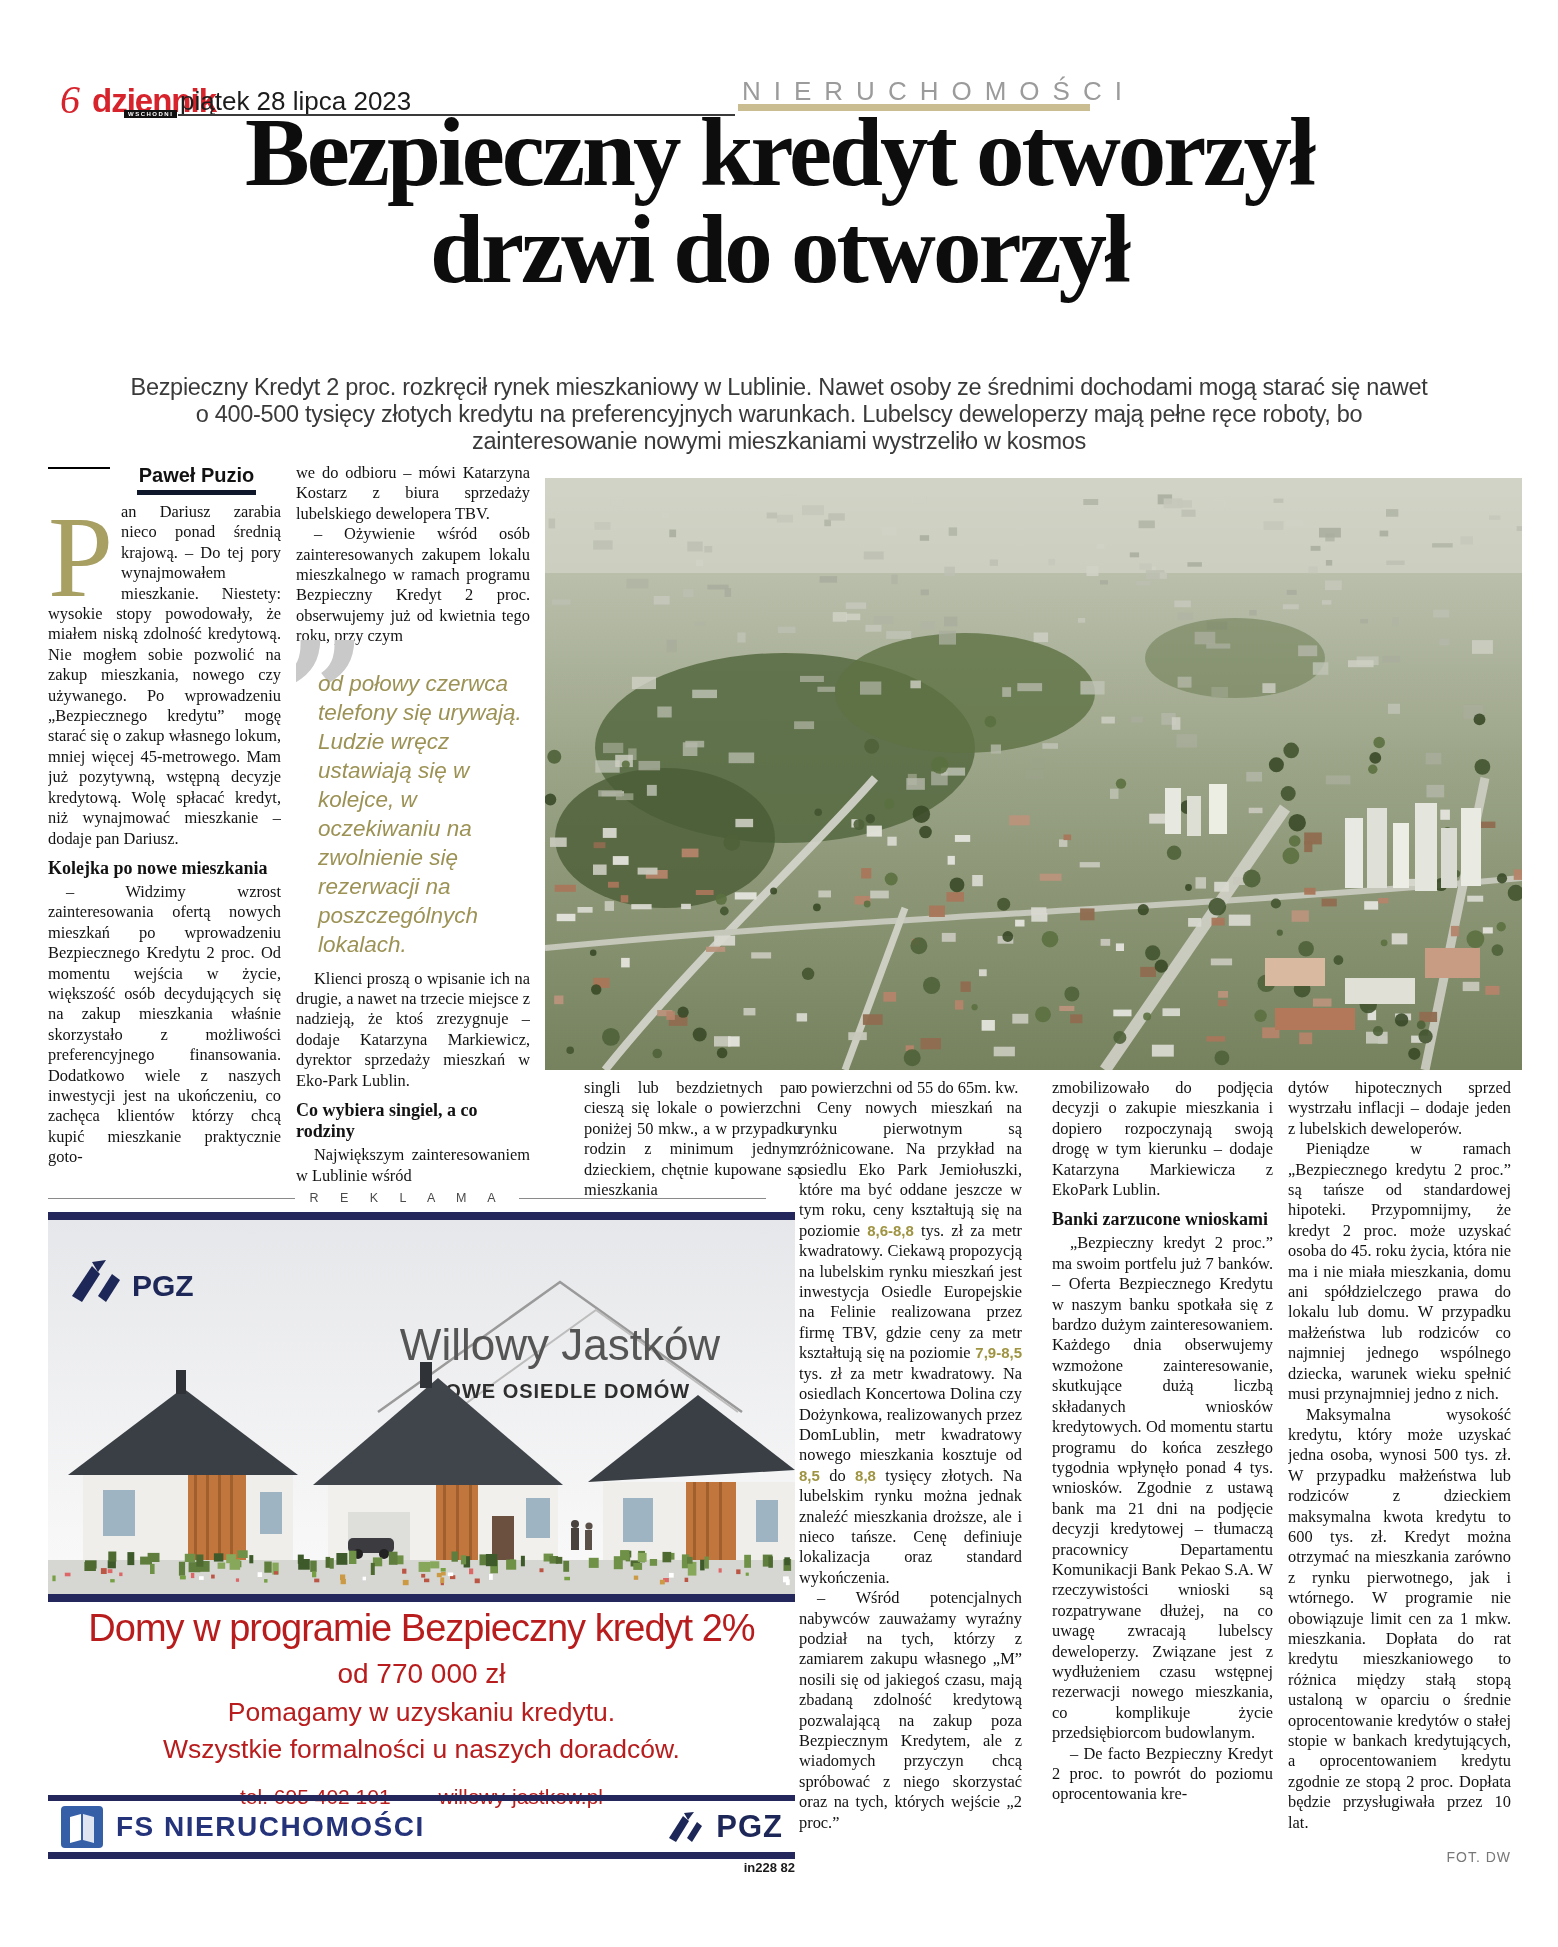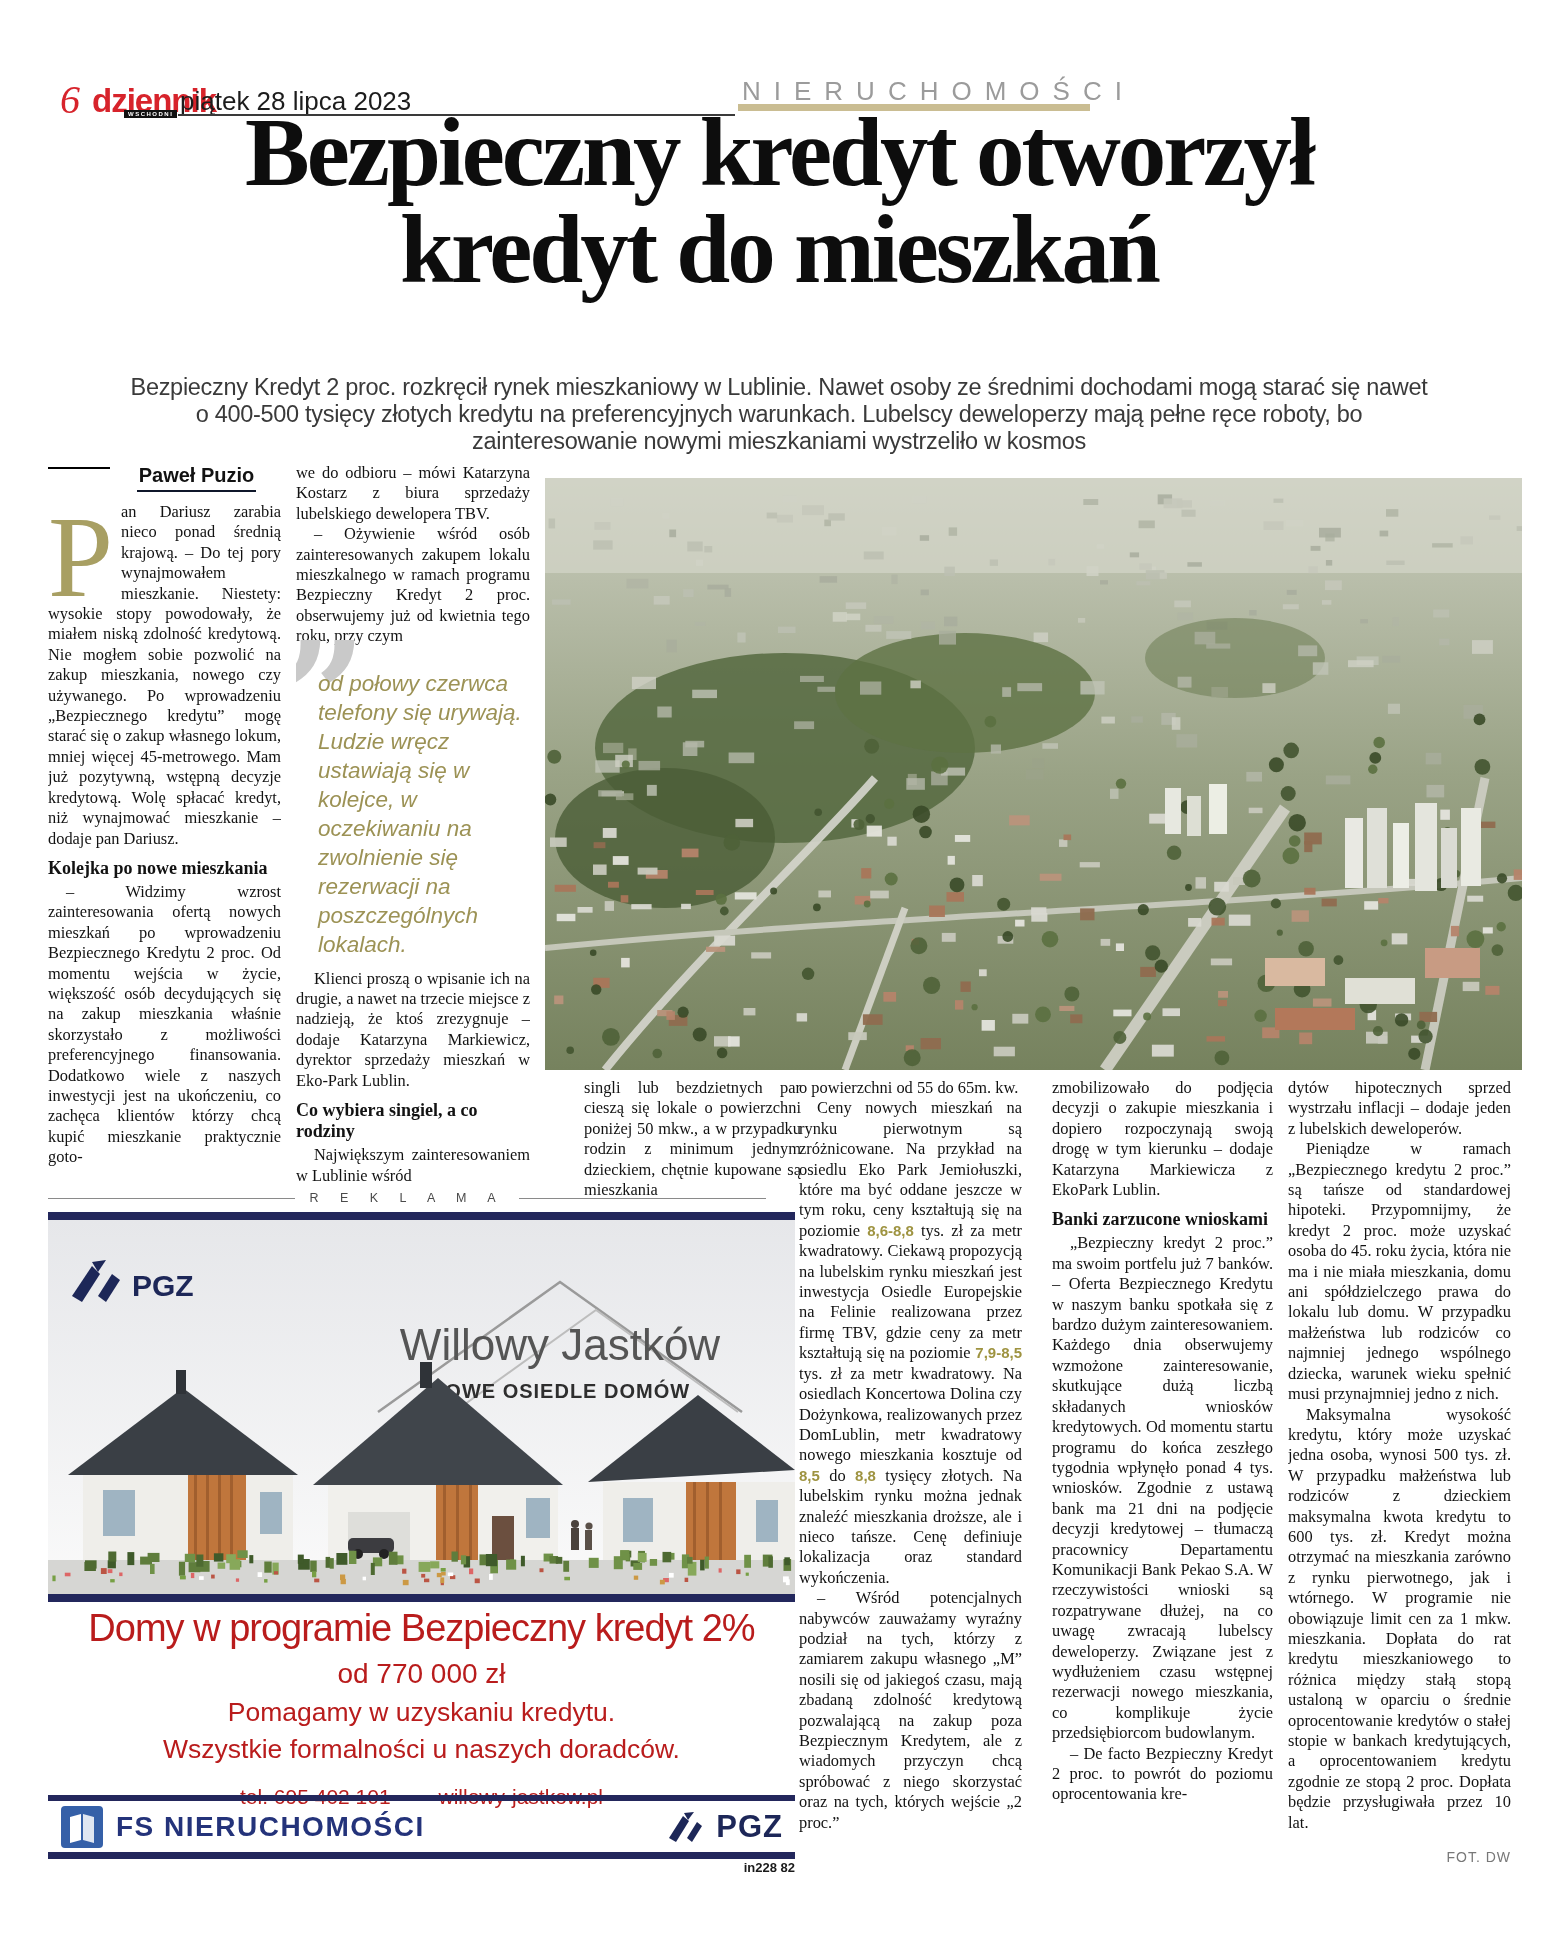--- a/index.html
+++ b/index.html
@@ -33,21 +33,21 @@
   .col-3{left:545px;top:1078px;width:217px;height:126px;margin-left:39px;}
   .col-4{left:799px;top:1078px;width:223px;height:786px;}
   .col-5{left:1052px;top:1078px;width:221px;height:786px;}
   .col-6{left:1288px;top:1078px;width:223px;height:772px;}
   .b-p{margin:0;text-indent:18px;}
   .b-p.cont{text-indent:0;}
   .b-h{margin:9px 0 3px;font:bold 18px/21px "Liberation Serif",serif;text-align:left;text-indent:0;}
   .b-byline{position:relative;margin:0 6px 10px 0;padding:0 0 5px 70px;text-align:center;
             font:bold 20px/24px "Liberation Sans",sans-serif;}
   .b-byline::before{content:"";position:absolute;left:0;top:4px;width:62px;height:2px;background:#000;}
-  .byl-text{border-bottom:2px solid #0f172a;padding:0 2px 4px;}
+  .byl-text{border-bottom:5px solid #0f172a;padding:0 2px 4px;}
   .dropcap{float:left;font:117px/0.8 "Liberation Serif",serif;color:#a89f63;padding:8px 8px 0 0;}
   .hl{color:#9e9340;font-weight:bold;font-family:"Liberation Sans",sans-serif;font-size:15px;}
   .b-quote{position:relative;margin:8px 0 6px;padding:14px 0 4px 22px;text-align:left;text-indent:0;
            font:italic 22.5px/29px "Liberation Sans",sans-serif;color:#9c9255;}
   .qmark{position:absolute;left:-16px;top:-34px;font:bold 150px/1 "DejaVu Serif",serif;color:#c9c9c9;
          font-style:normal;z-index:0;}
   .qtext{position:relative;z-index:1;}
   .photo-credit{position:absolute;left:1288px;top:1850px;width:223px;text-align:right;
                 font:14px/1 "Liberation Sans",sans-serif;color:#787878;letter-spacing:1px;}
 
@@ -89,21 +89,21 @@
     <span>dziennik</span>
     <span class="logo-sub">WSCHODNI</span>
   </div>
   <div class="date">piątek 28 lipca 2023</div>
   <div class="header-rule"></div>
   <div class="section-title">NIERUCHOMOŚCI</div>
   <div class="section-bar"></div>
 
   <h1 class="headline">
     <span>Bezpieczny kredyt otworzył</span>
-    <span>kredyt do mieszkań</span>
+    <span>drzwi do otworzył</span>
   </h1>
   <p class="lead">
     <span>Bezpieczny Kredyt 2 proc. rozkręcił rynek mieszkaniowy w Lublinie. Nawet osoby ze średnimi dochodami mogą starać się nawet</span>
     <span>o 400-500 tysięcy złotych kredytu na preferencyjnych warunkach. Lubelscy deweloperzy mają pełne ręce roboty, bo</span>
     <span>zainteresowanie nowymi mieszkaniami wystrzeliło w kosmos</span>
   </p>
 
   <div class="col col-1">
       <div class="b-byline"><span class="byl-text">Paweł Puzio</span></div>
       <p class="b-p cont"><span class="dropcap">P</span>an Dariusz zarabia nieco ponad średnią krajową. – Do tej pory wynajmowałem mieszkanie. Niestety: wysokie stopy powodowały, że miałem niską zdolność kredytową. Nie mogłem sobie pozwolić na zakup mieszkania, nowego czy używanego. Po wprowadzeniu „Bezpiecznego kredytu” mogę starać się o zakup własnego lokum, mniej więcej 45-metrowego. Mam już pozytywną, wstępną decyzje kredytową. Wolę spłacać kredyt, niż wynajmować mieszkanie – dodaje pan Dariusz.</p>

